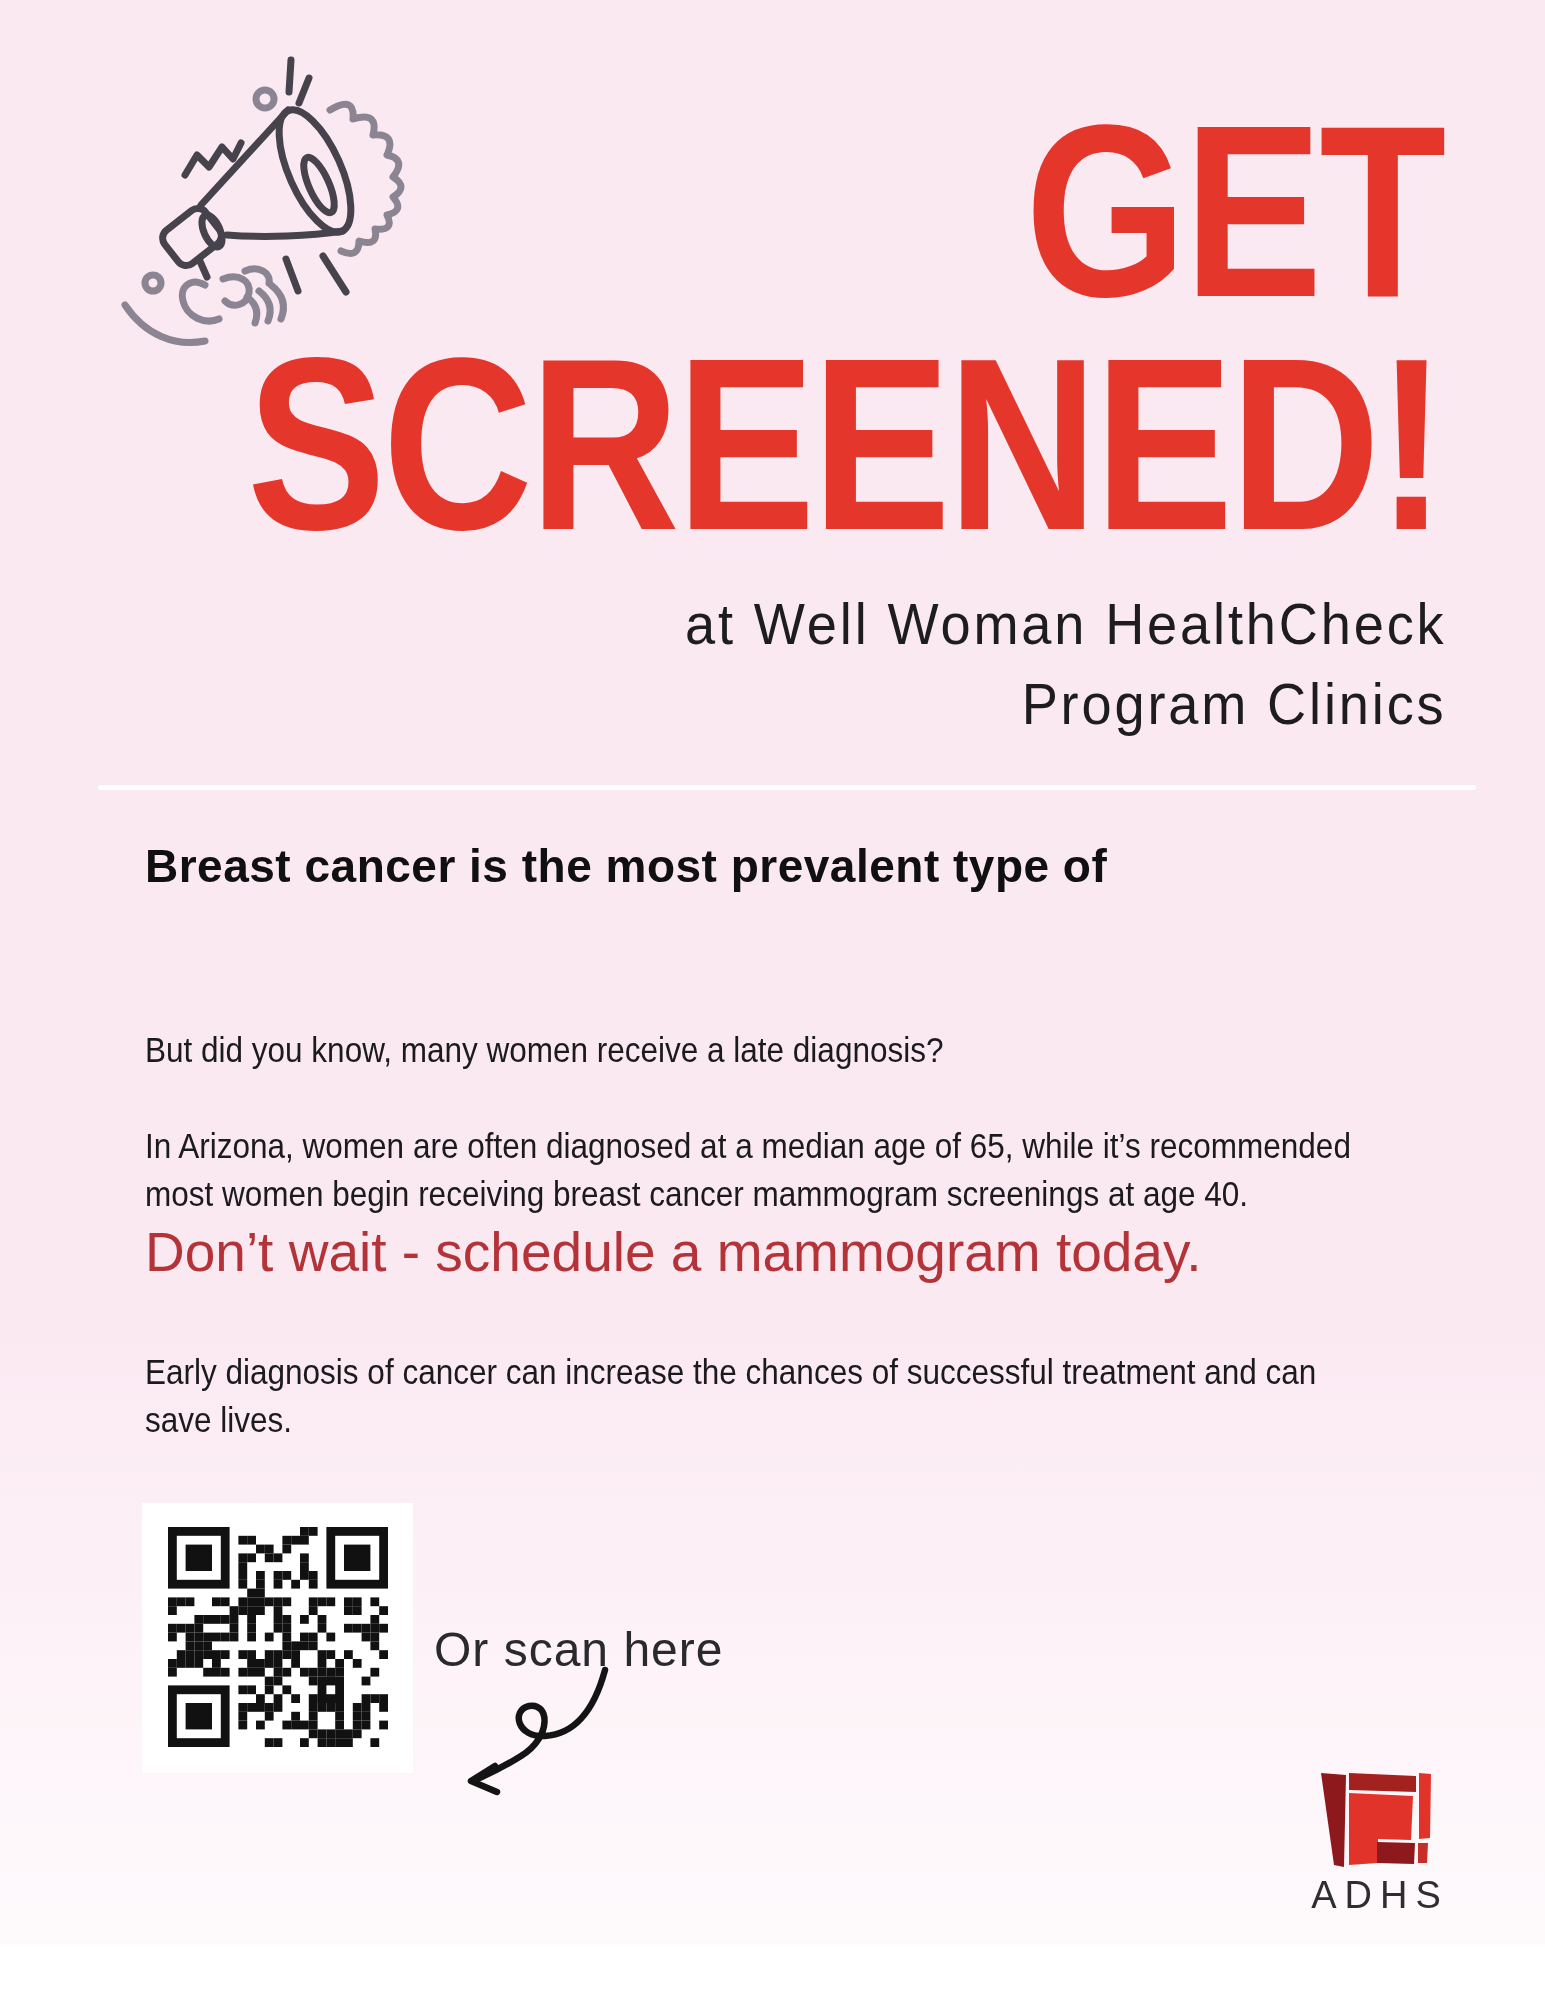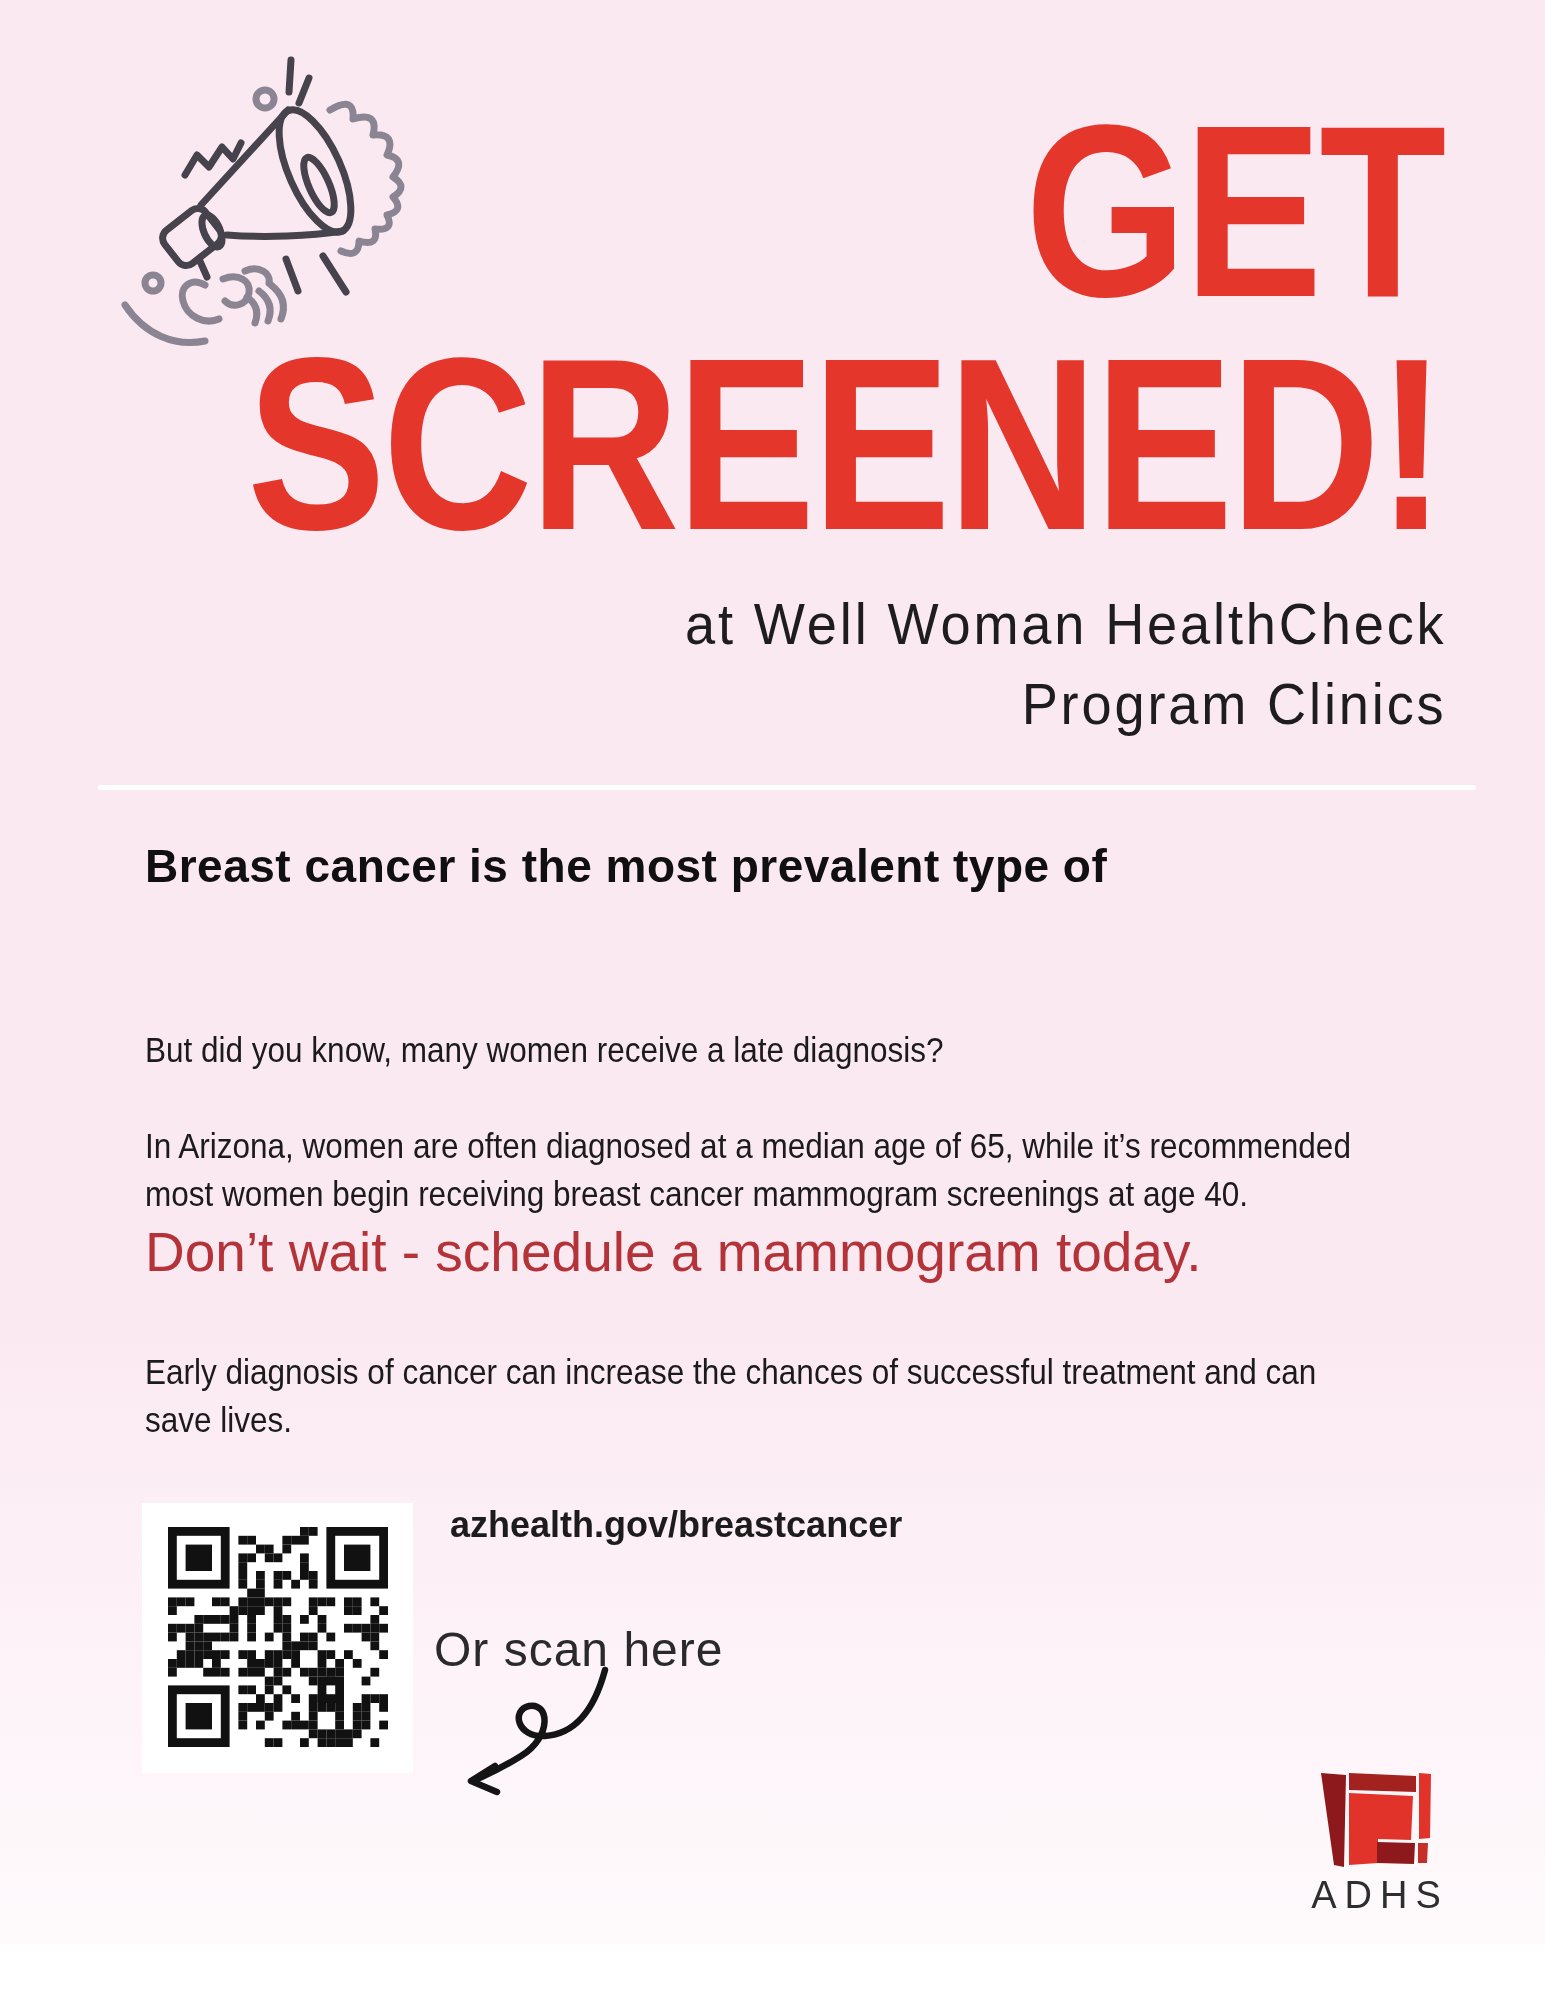--- a/index.html
+++ b/index.html
@@ -386,21 +386,20 @@
         <rect x="176" y="17.6" width="26.400000000000002" height="26.400000000000002" fill="#111"></rect>
         <rect x="0" y="158.4" width="61.60000000000001" height="61.60000000000001" fill="#111"></rect>
         <rect x="8.8" y="167.20000000000002" width="44" height="44" fill="#fff"></rect>
         <rect x="17.6" y="176" width="26.400000000000002" height="26.400000000000002" fill="#111"></rect>
         <rect x="149.60000000000002" y="149.60000000000002" width="26.400000000000002" height="26.400000000000002" fill="#111"></rect>
         <rect x="158.4" y="158.4" width="8.8" height="8.8" fill="#fff"></rect>
       </svg>
   </div>
 
   <div class="abs info">
-    <div>azhealth.gov/breastcancer</div>
   </div>
 
   <div class="abs scan">Or scan here</div>
 
   <svg class="abs arrow" width="180" height="140" viewBox="0 0 180 140" fill="none">
     <g stroke="#141414" stroke-width="6.5" stroke-linecap="round" stroke-linejoin="round">
       <path d="M 160 8 C 150 45 132 72 100 74 C 72 76 66 48 84 44 C 104 40 108 74 76 94 C 60 104 44 112 30 118"></path>
       <path d="M 50 104 L 26 119 L 52 130"></path>
     </g>
   </svg>

